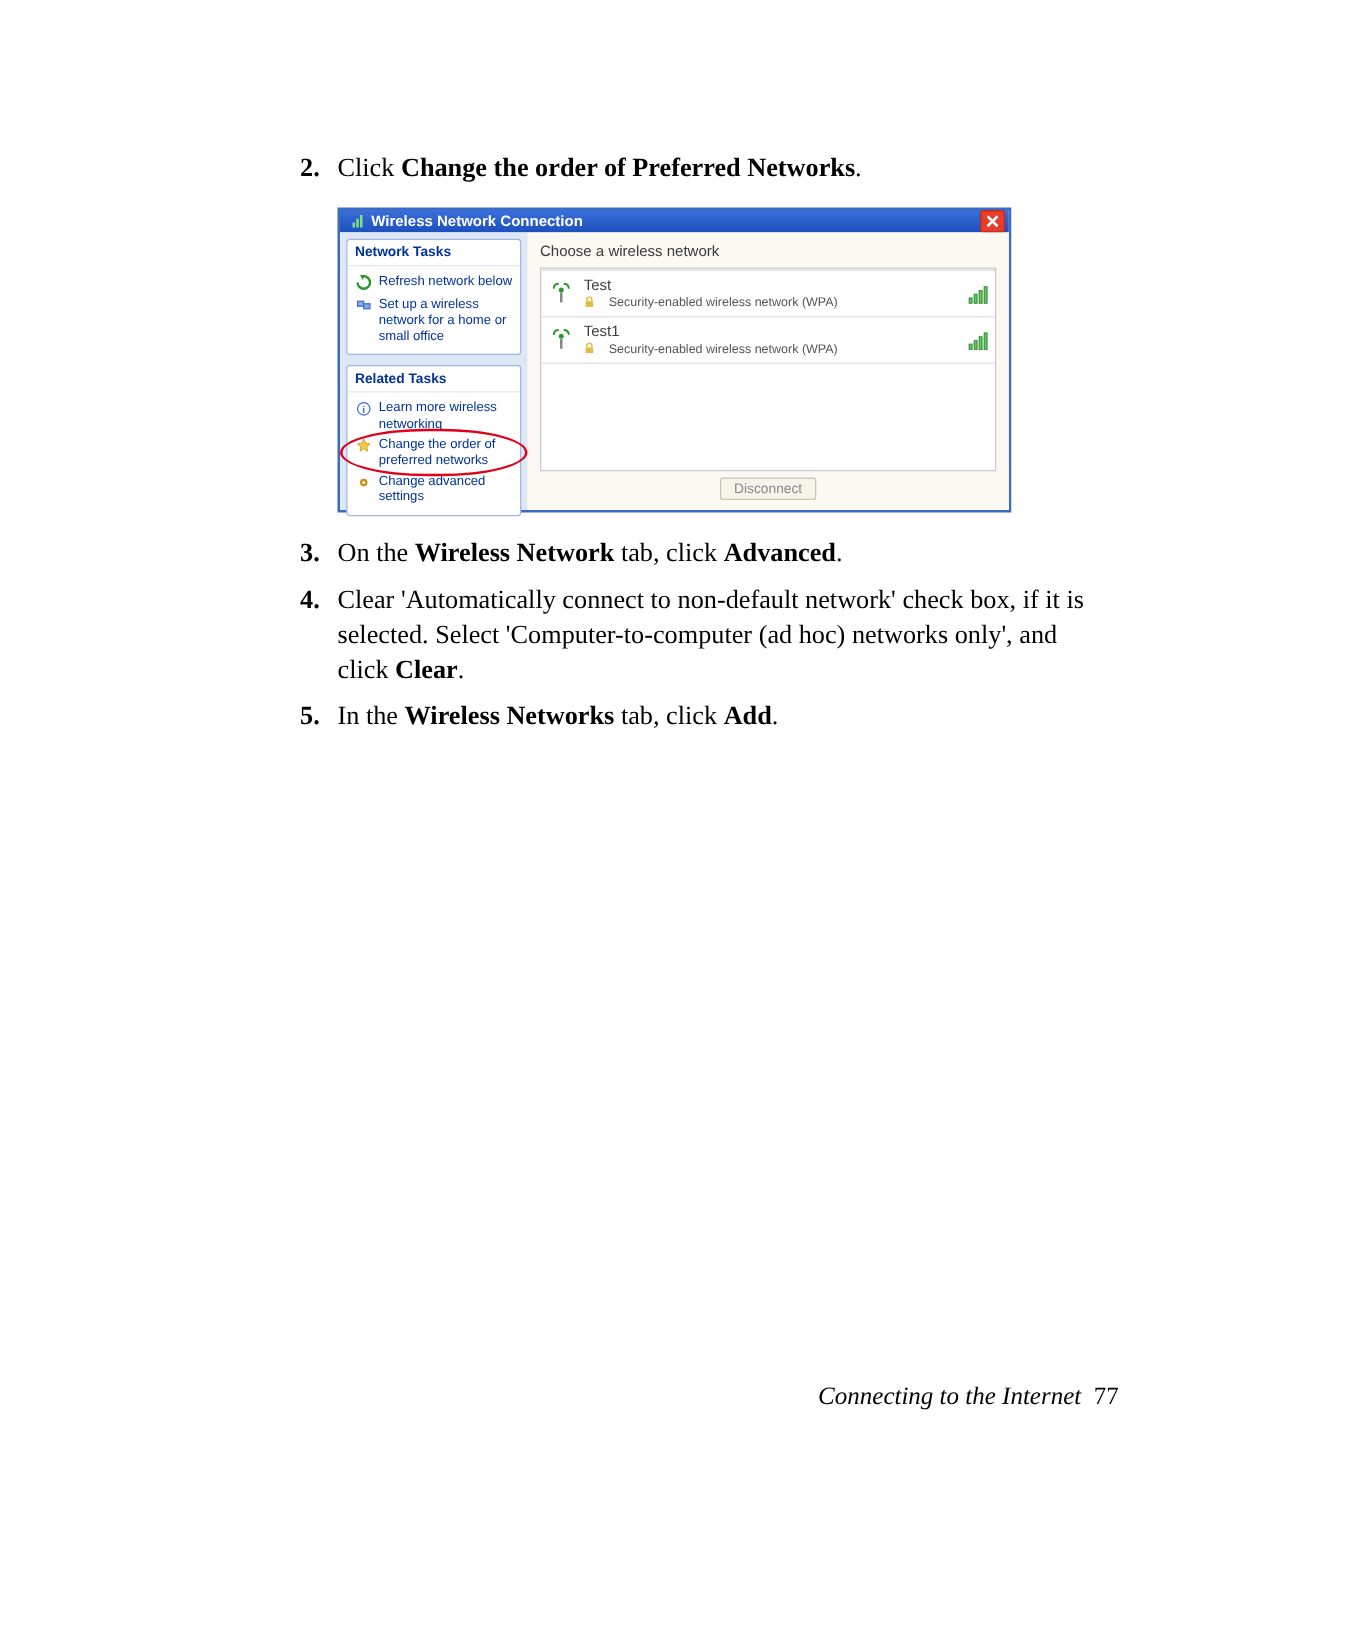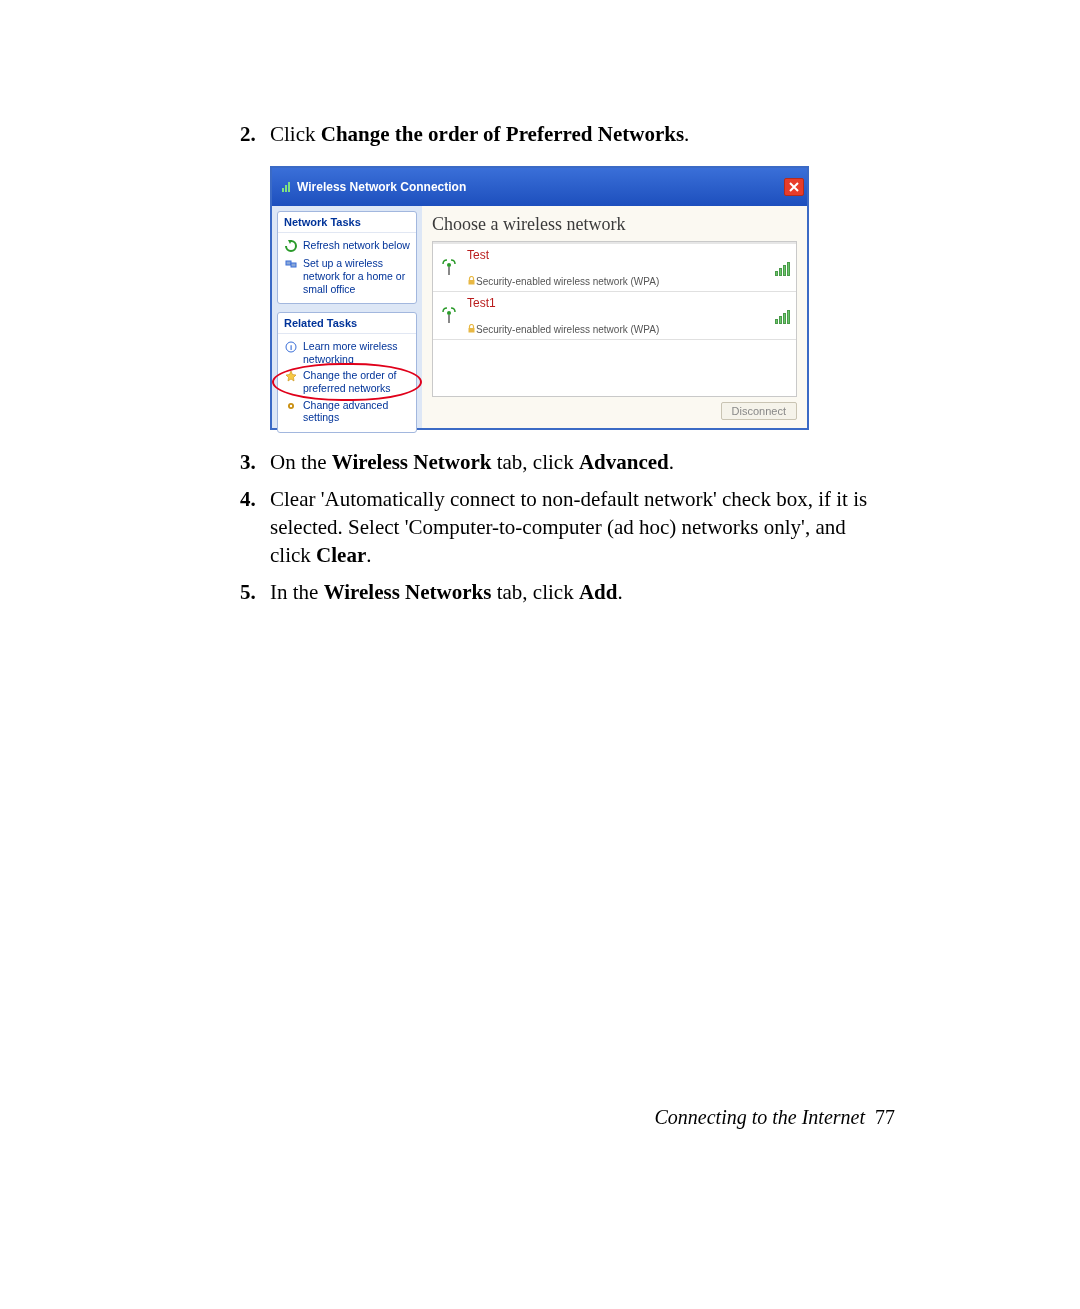--- a/index.html
+++ b/index.html
@@ -5,53 +5,53 @@
 html,body{margin:0;padding:0;background:#fff;font-family:"Times New Roman",Times,serif;color:#000}
 .page{width:1080px;height:1309px;position:relative;box-sizing:border-box;padding:120px 195px 0 240px}
 
 .step{display:flex;margin:0 0 8px 0;font-size:21px;line-height:1.35}
 .step .num{width:30px;flex:0 0 30px;font-weight:700}
 .step .body{flex:1}
 .step .body b{font-weight:700}
 
 .shot{margin:18px 0 18px 30px;border:2px solid #3b6ac5;width:535px;font-family:Tahoma,Arial,sans-serif}
 
-.tbar{height:38px;background:linear-gradient(#3a6fd8,#1d4fbd);display:flex;align-items:center;padding:0 3px 0 6px;color:#fff;font-size:12px;font-weight:700}
+.tbar{height:18px;background:linear-gradient(#3a6fd8,#1d4fbd);display:flex;align-items:center;padding:0 3px 0 6px;color:#fff;font-size:12px;font-weight:700}
 .tbar .ticon{width:14px;height:14px;margin-right:5px;display:flex;align-items:center;justify-content:center}
 .tbar .title{flex:1}
 .closebtn{width:18px;height:16px;background:#e83c2a;border:1px solid #b42c1c;border-radius:2px;display:flex;align-items:center;justify-content:center}
 
 .winbody{display:flex;background:#ece9d8;height:222px}
 
 .lpane{width:150px;background:#dde7f6;padding:5px;box-sizing:border-box;display:flex;flex-direction:column;gap:8px}
 .lbox{background:#fff;border:1px solid #a2b7de;border-radius:3px}
 .lhead{padding:4px 6px;font-size:11px;font-weight:700;color:#003399;border-bottom:1px solid #e1e7f3}
 .litems{padding:4px 2px 6px 2px}
 .litem{display:flex;align-items:flex-start;padding:2px 4px;font-size:10.5px;color:#003399;line-height:1.2;gap:5px}
 .litem .licon{width:14px;height:14px;flex:0 0 14px;display:flex;align-items:center;justify-content:center}
 .liwrap{position:relative;display:inline-block}
 .redcircle{position:absolute;inset:-4px -8px;border:2px solid #e0001a;border-radius:50%/55%;pointer-events:none}
 
 .rpane{flex:1;background:#fbf9f2;padding:8px 10px;display:flex;flex-direction:column}
-.rhead{font-family:Liberation Serif, serif;font-size:18px;color:#3b3b3b;font-weight:400;margin-bottom:6px}
+.rhead{font-family:Liberation Sans, sans-serif;font-size:12px;color:#3b3b3b;font-weight:400;margin-bottom:6px}
 .rsub{font-size:10.5px;color:#333;margin-bottom:8px;line-height:1.3}
 .netlist{flex:1;background:#fff;border:1px solid #c9c9c9;overflow:hidden}
 .netitem{display:flex;align-items:center;padding:4px 6px;border-bottom:1px solid #e0e0e0;gap:8px}
 .netitem:first-child{border-top:2px solid #e6e6e6}
 .netradio{width:20px;height:20px;flex:0 0 20px;display:flex;align-items:center;justify-content:center;color:#2a9a2a}
 .netinfo{flex:1}
-.netname{font-size:12px;color:#b91c1c}
-.netsec{font-size:10px;color:#555;display:flex;gap:0;margin-top:14px}
+.netname{font-size:12px;color:#404040}
+.netsec{font-size:10px;color:#555;display:flex;gap:11px;margin-top:2px}
 .sigbars{display:flex;align-items:flex-end;gap:1px;height:16px}
 .sigbars span{width:3px;background:#6ac66a;border:1px solid #4a9a4a;box-sizing:border-box}
 .sigbars span:nth-child(1){height:5px}
 .sigbars span:nth-child(2){height:8px}
 .sigbars span:nth-child(3){height:11px}
 .sigbars span:nth-child(4){height:14px}
-.footer{padding:5px 0 0 0;display:flex;justify-content:flex-end}
+.footer{padding:5px 0 0 0;display:flex;justify-content:center}
 .discbtn{font-size:11px;color:#888;background:#f5f3ea;border:1px solid #c9c4b3;border-radius:2px;padding:2px 10px}
 
 .pagefoot{position:absolute;bottom:180px;right:185px;font-style:italic;font-size:20px}
 .pagefoot .pn{font-style:normal;margin-left:10px}
 </style>
 </head>
 <body>
 <div class="page">
 
 <div class="step">

